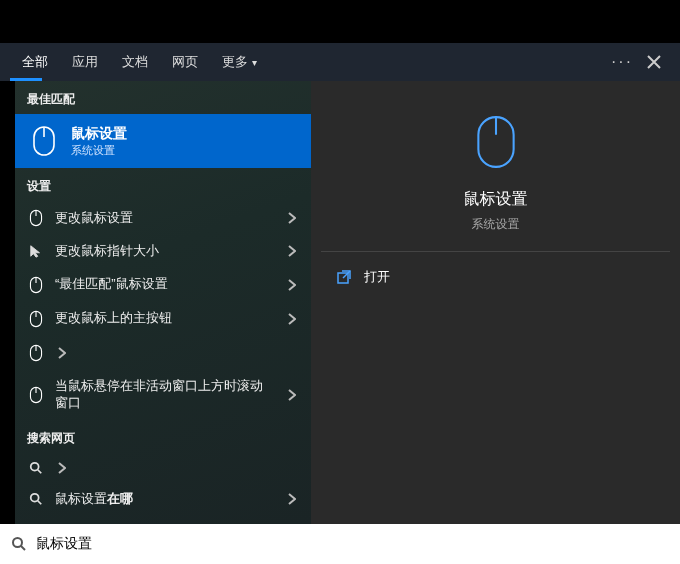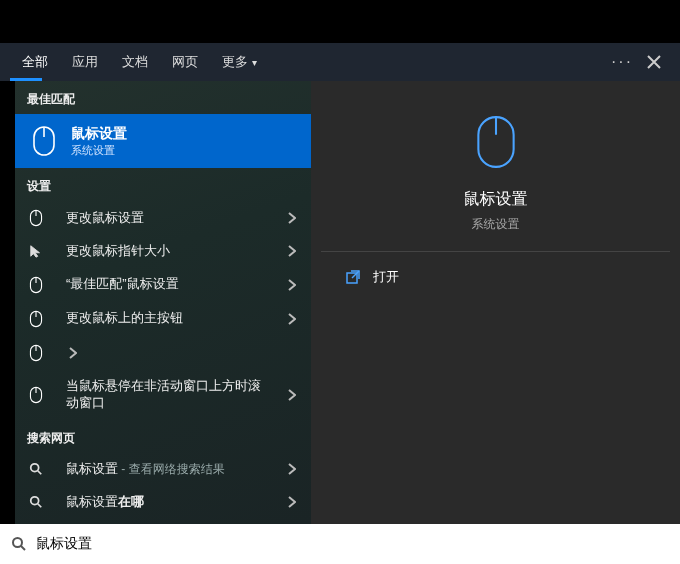--- a/index.html
+++ b/index.html
@@ -22,35 +22,35 @@
   .right { flex:1; background:#2a2a2a; color:#fff; display:flex; flex-direction:column; }
 
   .section-label { font-size:12px; font-weight:600; color:#eee; padding:10px 12px 6px; }
 
   .best { display:flex; align-items:center; background:#0066cc; padding:10px 12px; gap:10px; }
   .best .icon-box { width:34px; height:34px; display:flex; align-items:center; justify-content:center; }
   .best .texts { display:flex; flex-direction:column; }
   .best .title { font-size:14px; font-weight:600; }
   .best .sub { font-size:11px; color:#cfe3ff; }
 
-  .list-item { display:flex; align-items:center; padding:8px 12px; gap:21px; cursor:pointer; }
+  .list-item { display:flex; align-items:center; padding:8px 12px; gap:10px; cursor:pointer; }
   .li-icon { width:18px; display:flex; align-items:center; justify-content:center; }
   .li-text { flex:1; font-size:13px; color:#eee; line-height:1.3; }
   .li-text .muted { color:#9aa; font-size:12px; }
   .li-text .bold { font-weight:600; }
   .chev { width:14px; display:flex; align-items:center; justify-content:center; }
   .chev svg { width:8px; height:12px; stroke:#bbb; fill:none; stroke-width:2; }
 
   
   .detail { display:flex; flex-direction:column; align-items:center; padding:28px 0 18px; }
   .detail .big-icon { width:56px; height:66px; display:flex; align-items:center; justify-content:center; }
   .detail .dtitle { font-size:16px; margin-top:14px; color:#fff; }
   .detail .dsub { font-size:12px; color:#aaa; margin-top:6px; }
   .divider { height:1px; background:#444; margin:0 10px; }
-  .action { display:flex; align-items:center; gap:12px; padding:16px 34px; cursor:pointer; font-size:13px; }
+  .action { display:flex; align-items:center; gap:12px; padding:16px 25px; cursor:pointer; font-size:13px; }
   .action svg { width:16px; height:16px; stroke:#4aa3ff; fill:none; stroke-width:1.5; }
 
   
   .searchbar { height:40px; background:#fff; display:flex; align-items:center; padding:0 10px; gap:8px; }
   .searchbar .sicon { width:18px; display:flex; align-items:center; justify-content:center; }
   .searchbar .sicon svg { width:16px; height:16px; stroke:#555; fill:none; stroke-width:2; }
   .searchbar input { flex:1; border:none; outline:none; font-size:14px; font-family:inherit; color:#000; }
 
   .mouse-svg { stroke:#4aa3ff; fill:none; stroke-width:2; }
   .mouse-svg-white { stroke:#fff; fill:none; stroke-width:1.6; }
@@ -184,21 +184,20 @@
 
       <div class="section-label">搜索网页</div>
 
       <div class="list-item">
         <div class="li-icon">
             <svg viewBox="0 0 16 16" width="14" height="14" class="search-svg">
               <circle cx="6.5" cy="6.5" r="4.5"></circle>
               <line x1="10" y1="10" x2="14" y2="14"></line>
             </svg>
           </div>
-        <div class="li-text"><span>鼠标设置</span><span class="muted"> - 查看网络搜索结果</span></div>
         <div class="chev">
             <svg viewBox="0 0 8 12">
               <path d="M1 1 L7 6 L1 11"></path>
             </svg>
           </div>
       </div>
       <div class="list-item">
         <div class="li-icon">
             <svg viewBox="0 0 16 16" width="14" height="14" class="search-svg">
               <circle cx="6.5" cy="6.5" r="4.5"></circle>

